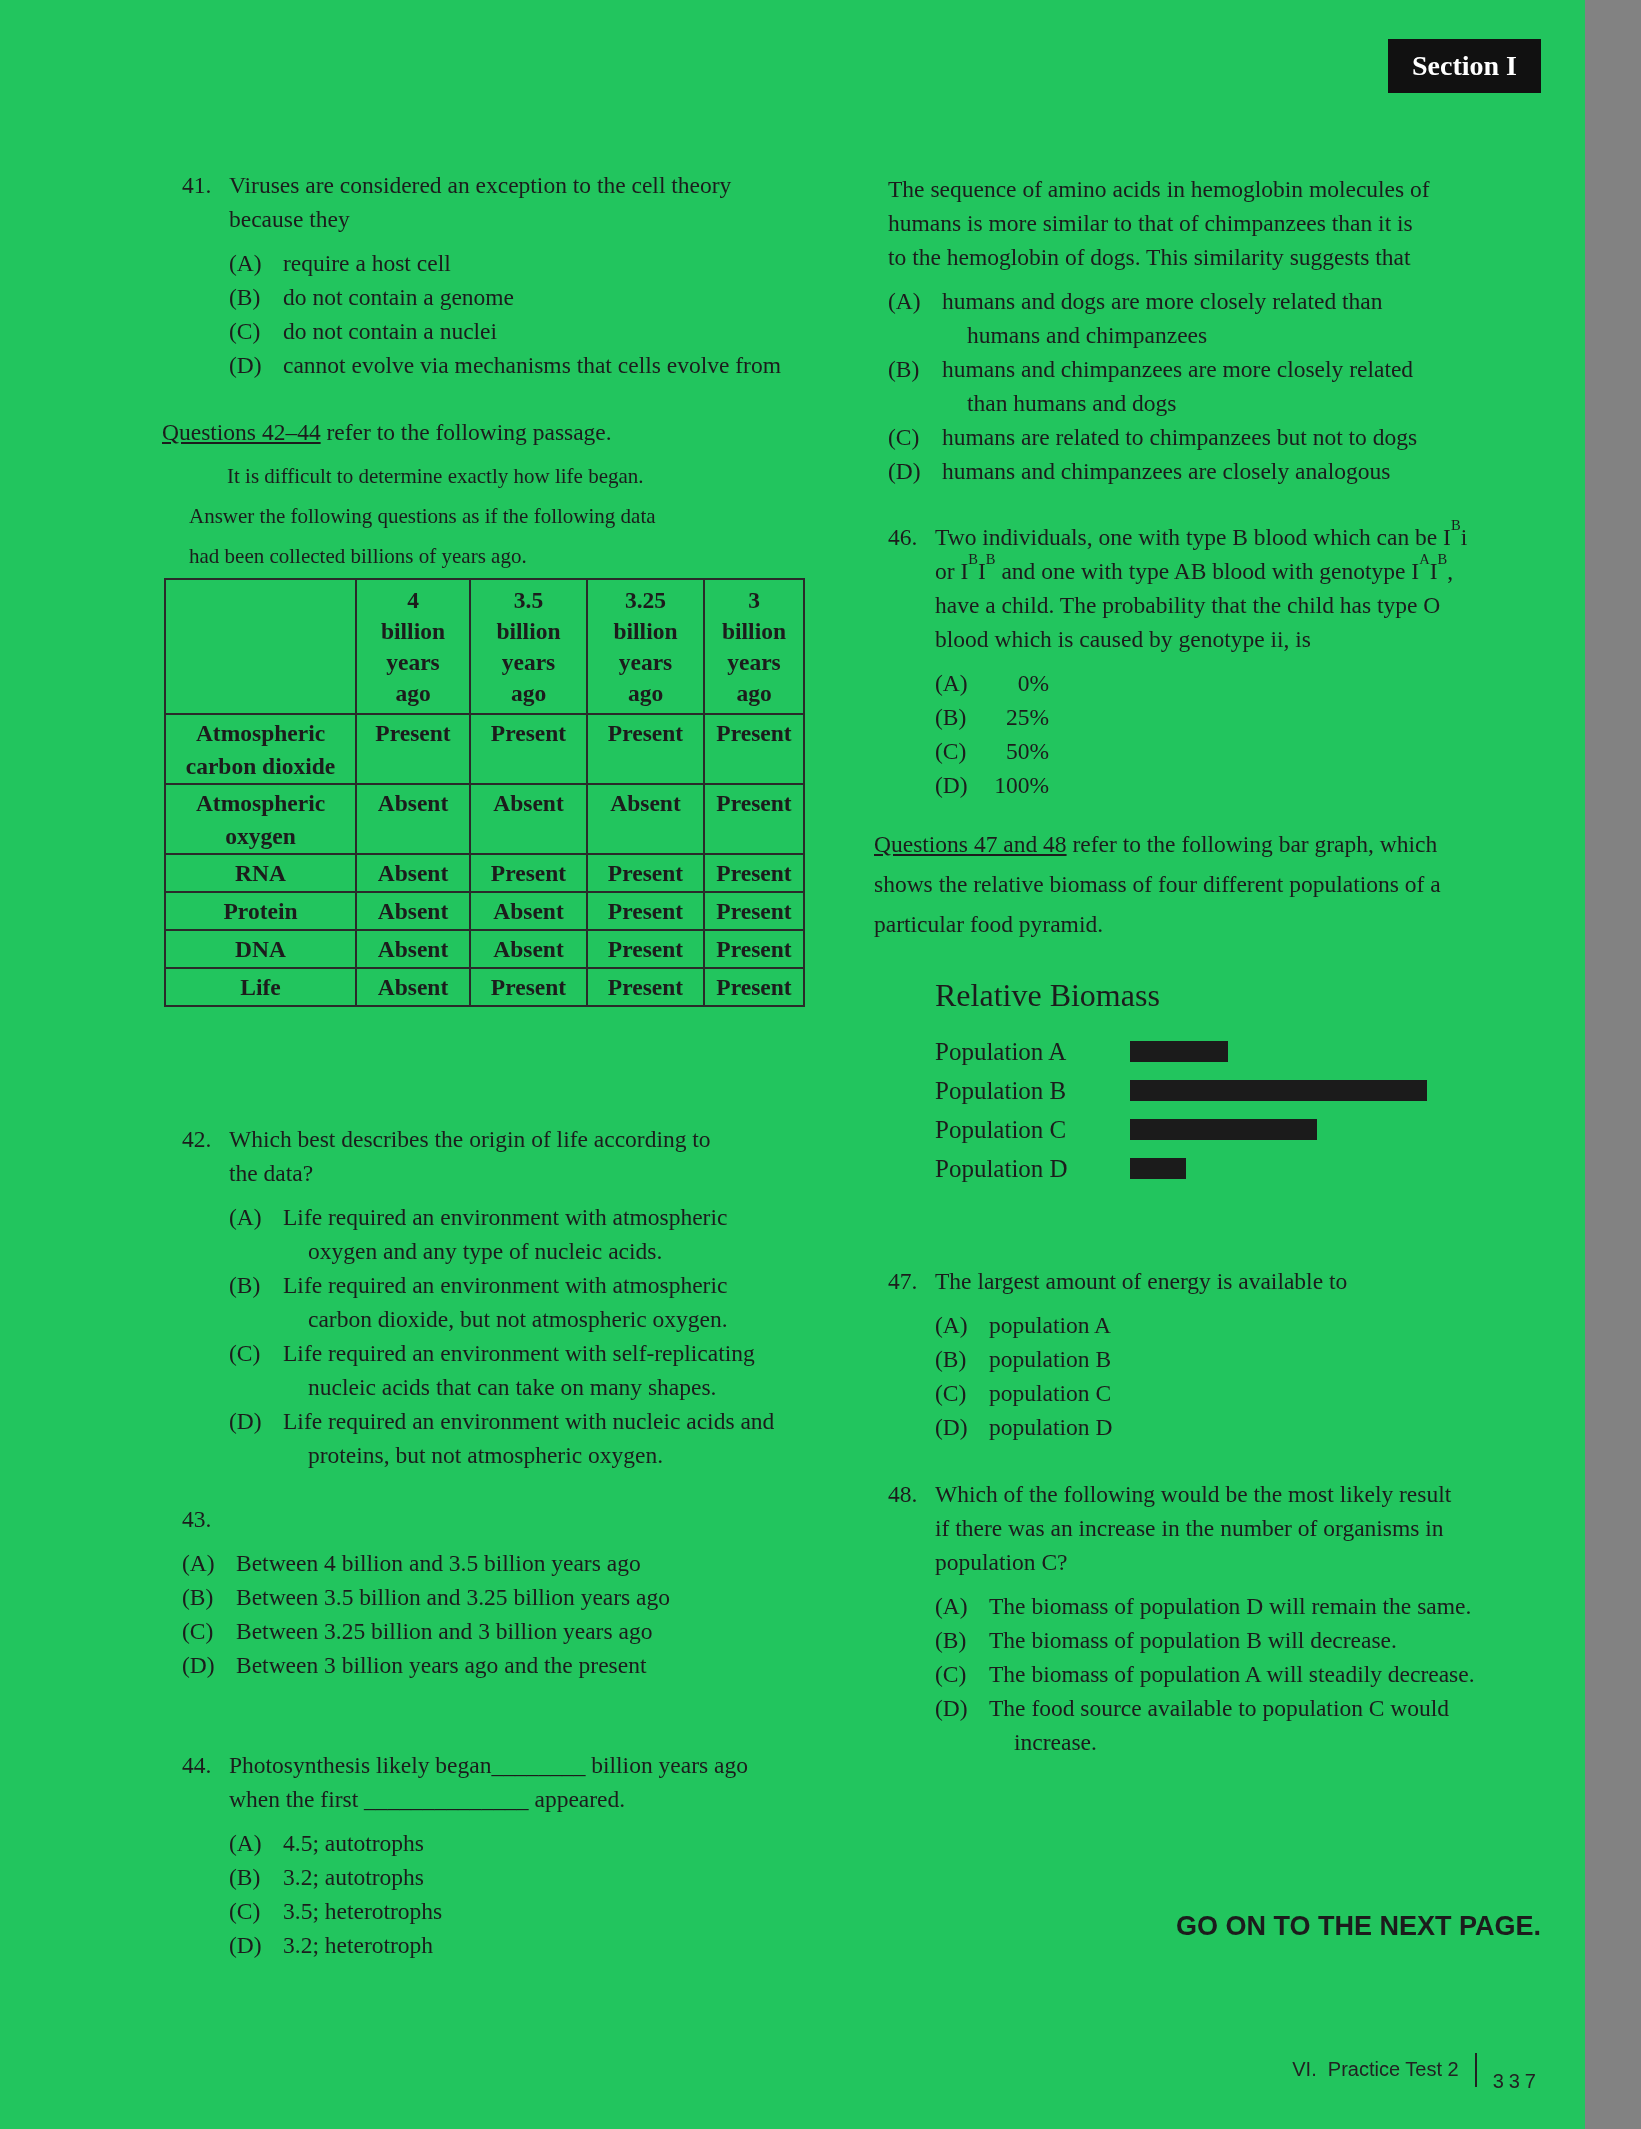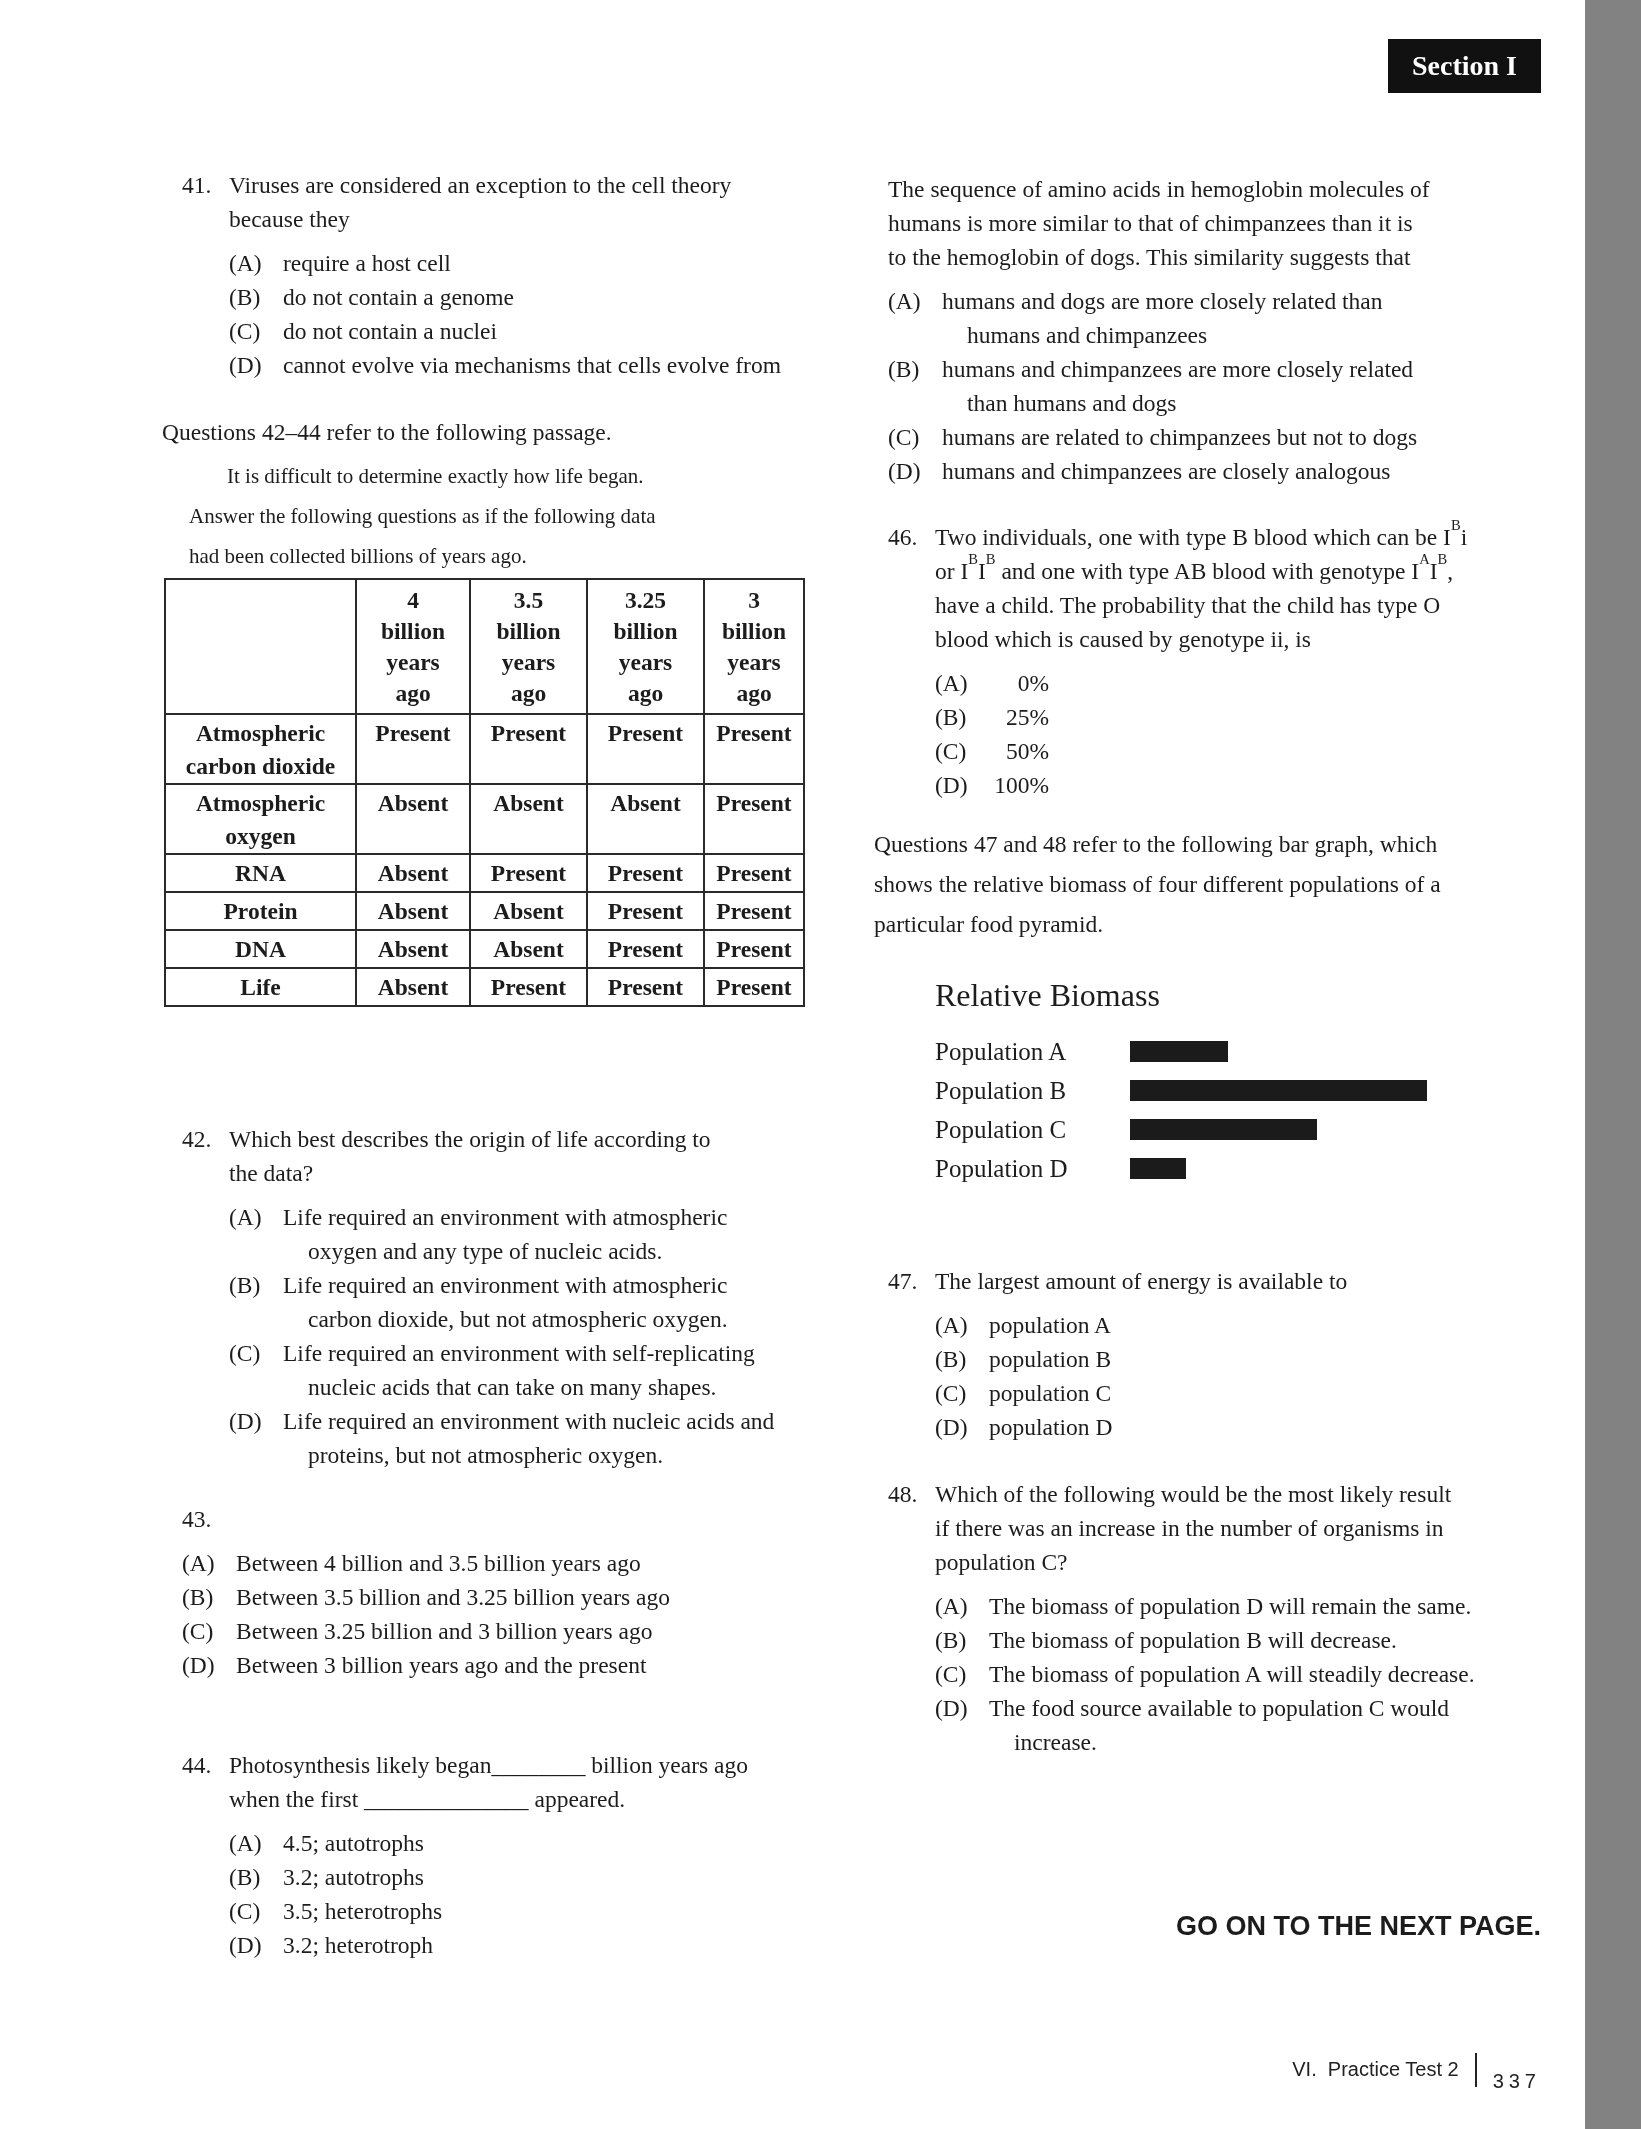--- a/index.html
+++ b/index.html
@@ -1,37 +1,37 @@
 <!DOCTYPE html>
 <html><head>
 <meta charset="utf-8">
 <style>
   html,body { margin:0; padding:0; background:#e8e8e8; }
   .page {
-    position:relative; width:1641px; height:2129px; background:#ffffff;
+    position:relative; width:1641px; height:2129px; background:#22c55e;
     font-family:"Liberation Serif","DejaVu Serif",serif; color:#1c1c1c;
     overflow:hidden; margin:0 auto;
   }
   .gray-strip { position:absolute; top:0; right:0; width:56px; height:2129px; background:#828282; }
   .badge {
     position:absolute; left:1388px; top:39px; width:153px; height:54px; background:#111111;
     color:#ffffff; display:flex; align-items:center; justify-content:center;
     font-weight:bold; font-size:28px;
   }
   .q { position:absolute; display:flex; font-size:23.5px; line-height:34px; }
   .qnum { width:47px; flex:none; }
   .qbody { flex:1; min-width:0; }
   .stem { white-space:pre-line; }
   .opts { margin-top:10px; }
   .opt { display:flex; }
   .letter { width:54px; flex:none; }
   .otext { white-space:pre-line; padding-left:25px; text-indent:-25px; }
   .num-opt .otext { padding-left:0; text-indent:0; min-width:60px; text-align:right; white-space:pre; }
   .leadin { position:absolute; font-size:23.5px; line-height:40px; white-space:pre-line; }
-  .underline { }
+  .underline { text-decoration:underline; }
   .passage { position:absolute; font-size:21px; line-height:40px; white-space:pre-line; text-indent:38px; }
   .sup { font-size:0.62em; position:relative; top:-0.45em; line-height:0; }
   table.data-table { position:absolute; left:164px; top:578px; border-collapse:collapse; font-size:23.5px; }
   .data-table th, .data-table td { border:2px solid #2a2a2a; padding:0;font-weight:bold; }
   .data-table th { font-weight:bold; vertical-align:middle; text-align:center; white-space:pre-line; line-height:31px; }
   .data-table td { text-align:center; vertical-align:top; white-space:pre-line; line-height:33px; padding-top:2px; }
   .chart { position:absolute; left:935px; top:978px; width:500px; }
   .chart-title { text-align:left; font-size:32px; line-height:34px; }
   .chart-rows { margin-top:20px; }
   .crow { display:flex; align-items:center; height:39px; }

